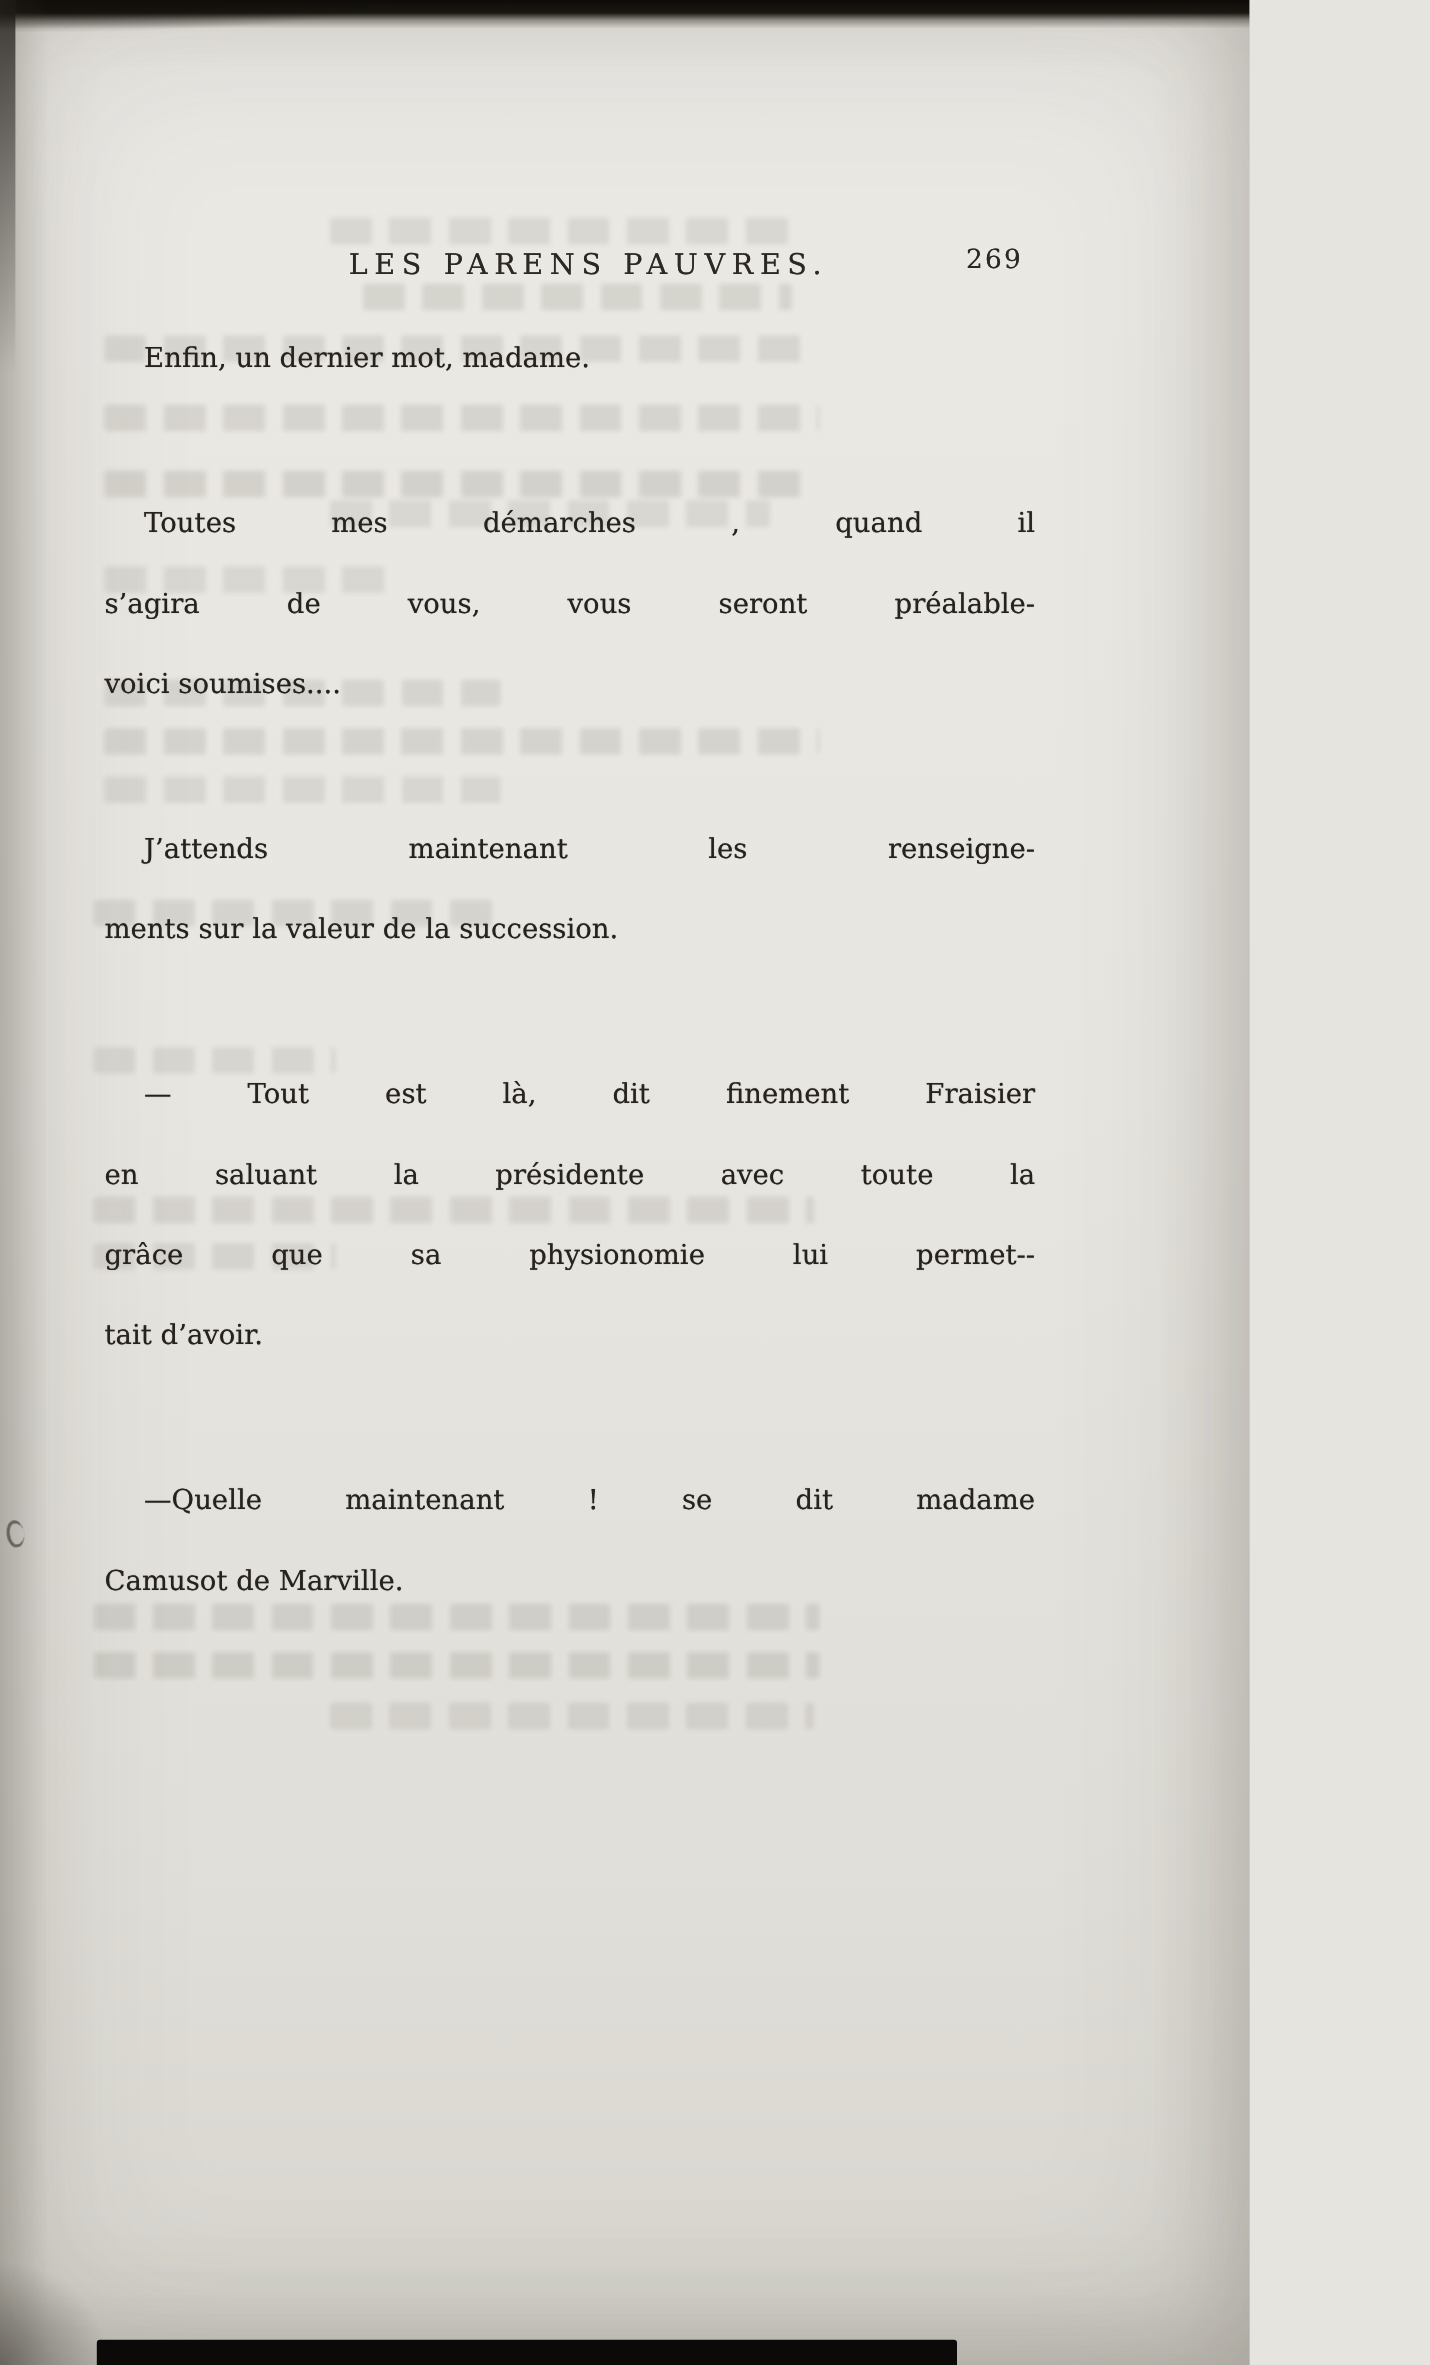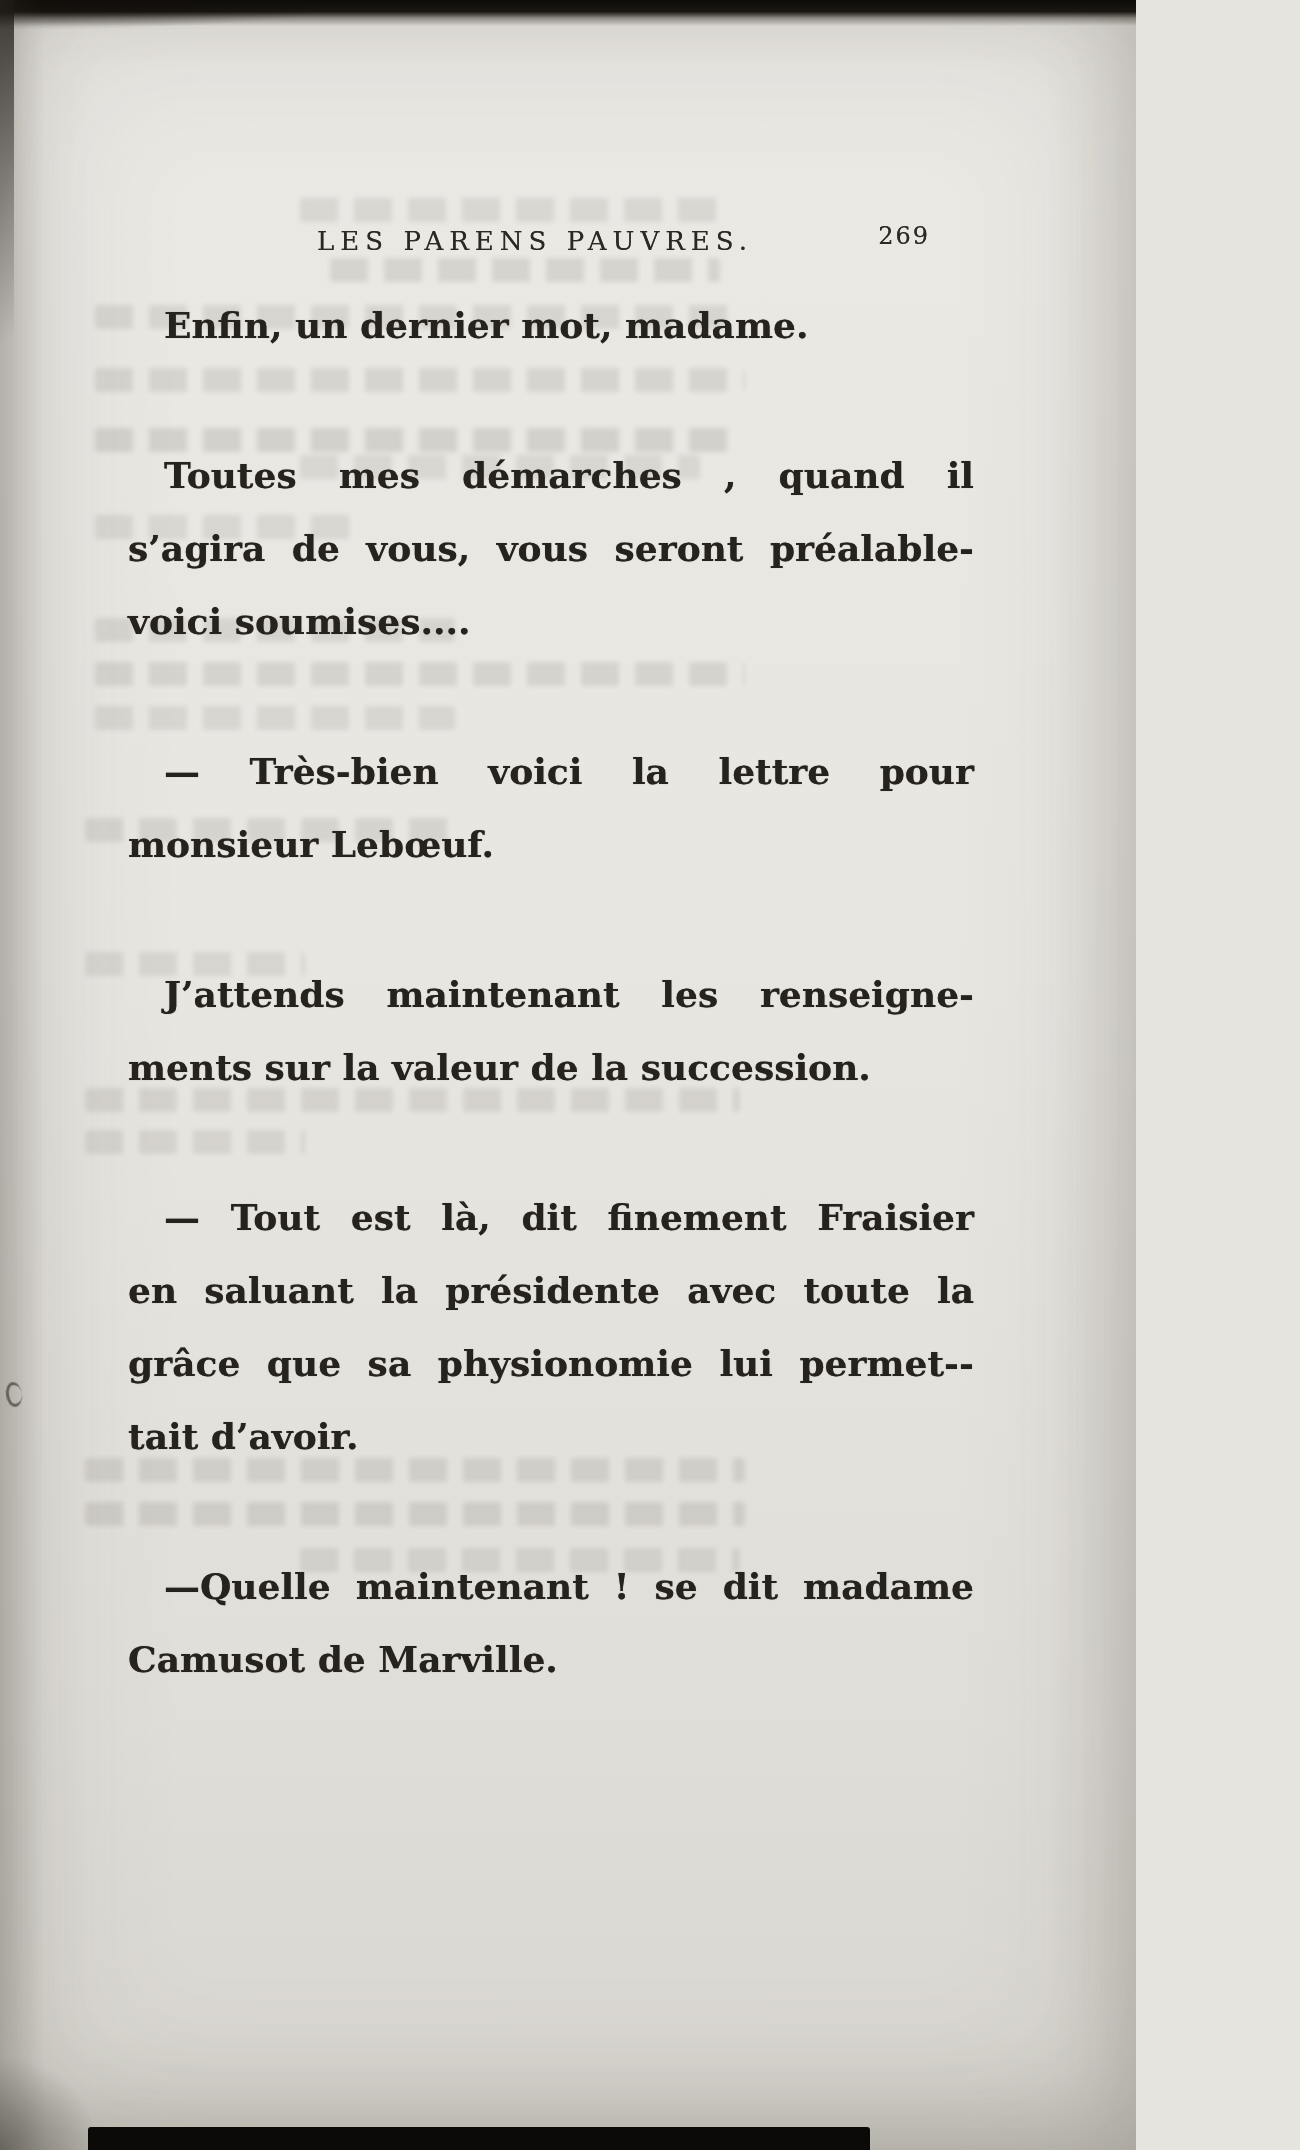--- a/index.html
+++ b/index.html
@@ -24,24 +24,23 @@
   .title{
     position:absolute;left:50%;transform:translateX(-50%);top:4px;
     font-size:26px;letter-spacing:6px;color:#2c2822;white-space:nowrap;
     text-shadow:0 0 0.6px rgba(40,35,28,0.7);
   }
   .pagenum{
     position:absolute;right:28px;top:0;font-size:24px;letter-spacing:2px;color:#2c2822;
     text-shadow:0 0 0.6px rgba(40,35,28,0.7);
   }
   .text{
-    position:absolute;top:289px;left:128px;width:846px;z-index:2;
-    font-size:36px;line-height:73px;color:#26221d;
+    position:absolute;top:289px;left:95px;width:846px;z-index:2;
+    font-size:25px;line-height:73px;color:#26221d;
     text-shadow:0 0 0.7px rgba(38,33,27,0.65);
-    font-weight:bold;
   }
   .text p{margin:0 0 77px 0;padding:0;}
   .line{display:block;white-space:normal;}
   .j{text-align:justify;text-align-last:justify;}
   .indent{text-indent:36px;}
   
   .overlays{position:absolute;inset:0;z-index:3;pointer-events:none;}
   .vignette{
     position:absolute;inset:0;
     box-shadow:inset 0 0 150px 30px rgba(95,90,78,0.16), inset -18px 0 70px rgba(95,90,78,0.10), inset 0 -30px 90px rgba(90,85,74,0.18);
@@ -115,24 +114,20 @@
     <p>
       <span class="line indent">Enfin, un dernier mot, madame.</span>
     </p>
 
     <p>
       <span class="line indent j">Toutes mes démarches , quand il</span>
       <span class="line j">s’agira de vous, vous seront préalable-</span>
       <span class="line">voici soumises....</span>
     </p>
 
-    <p>
-      <span class="line indent j">— Très-bien voici la lettre pour</span>
-      <span class="line">monsieur Lebœuf.</span>
-    </p>
 
     <p>
       <span class="line indent j">J’attends maintenant les renseigne-</span>
       <span class="line">ments sur la valeur de la succession.</span>
     </p>
 
     <p>
       <span class="line indent j">— Tout est là, dit finement Fraisier</span>
       <span class="line j">en saluant la présidente avec toute la</span>
       <span class="line j">grâce que sa physionomie lui permet--</span>

